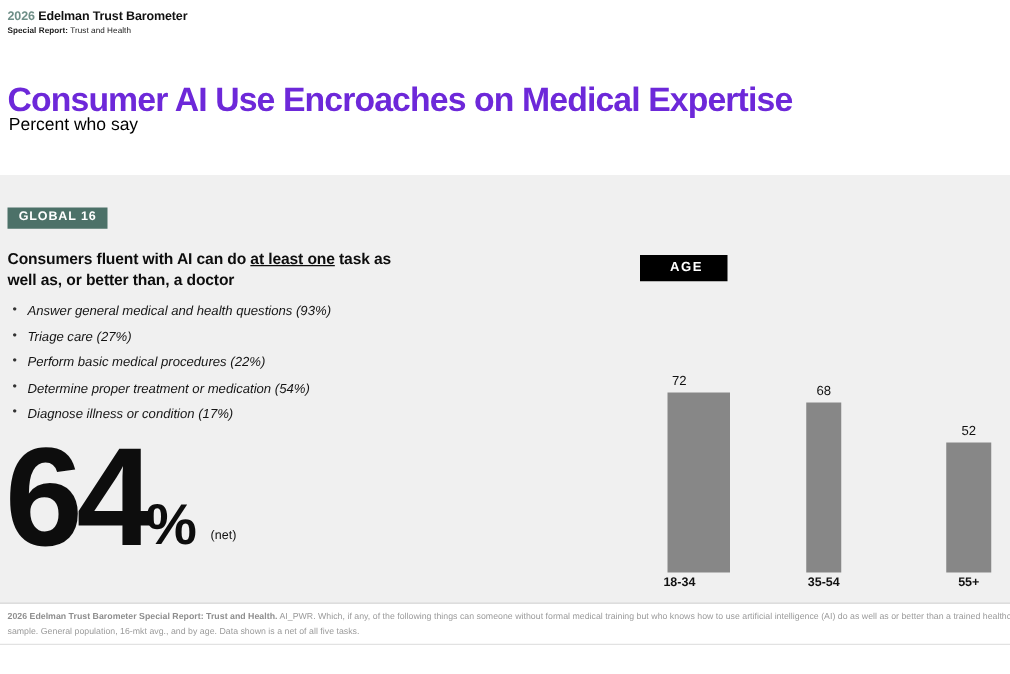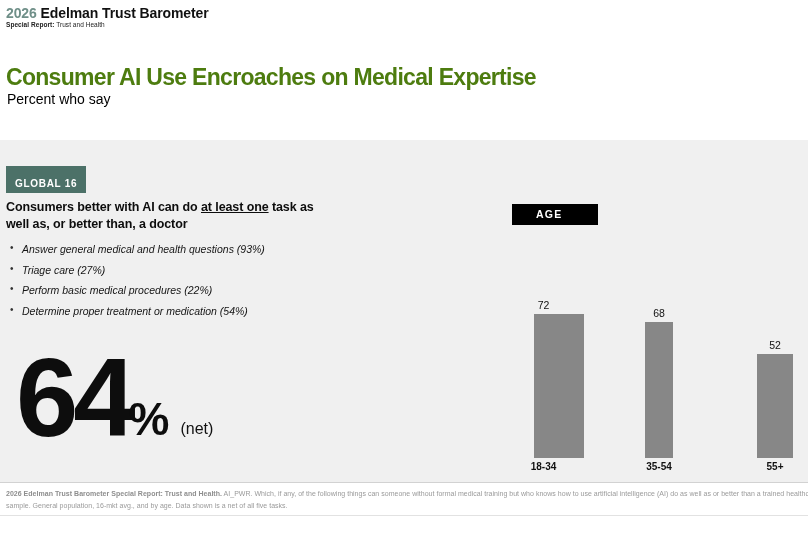--- a/index.html
+++ b/index.html
@@ -20,21 +20,21 @@
   }
 
   
   .brand {
     position: absolute;
     left: 6px;
     top: 8px;
     white-space: nowrap;
   }
   .brand-line1 {
-    font-size: 14px;
+    font-size: 10px;
     font-weight: bold;
     letter-spacing: -0.1px;
     line-height: 11px;
     color: #111111;
   }
   .brand-year {
     color: #6f8f88;
     font-weight: bold;
   }
   .brand-line2 {
@@ -43,24 +43,24 @@
     color: #222222;
     letter-spacing: 0.05px;
     margin-top: 1px;
   }
   .brand-line2 b { font-weight: bold; }
 
   .headline {
     position: absolute;
     left: 6px;
     top: 46px;
-    font-size: 23px;
+    font-size: 27px;
     font-weight: bold;
     letter-spacing: -0.7px;
-    color: #4d7c0f;
+    color: #6d28d9;
     line-height: 32px;
     white-space: nowrap;
   }
   .subhead {
     position: absolute;
     left: 7px;
     top: 90px;
     font-size: 14px;
     color: #000000;
     line-height: 18px;
@@ -80,21 +80,21 @@
   
   .badge-global {
     position: absolute;
     left: 6px;
     top: 166px;
     background: #4c7168;
     color: #ffffff;
     font-size: 10px;
     font-weight: bold;
     letter-spacing: 0.7px;
-    padding: 12px 9px 4px 9px;
+    padding: 2px 9px 4px 9px;
     line-height: 11px;
   }
 
   .left-head {
     position: absolute;
     left: 6px;
     top: 199px;
     width: 330px;
     font-size: 12.5px;
     font-weight: bold;
@@ -139,52 +139,51 @@
     top: 352px;
     display: flex;
     align-items: flex-end;
   }
   .bignum {
     font-size: 112px;
     font-weight: bold;
     letter-spacing: -5px;
     line-height: 92px;
     color: #0d0d0d;
-    margin-left: 12px;
   }
   .bignum-pct {
     font-size: 46px;
     font-weight: bold;
     line-height: 46px;
     color: #0d0d0d;
     letter-spacing: -1px;
     margin-left: -2px;
     position: relative;
     top: -2px;
   }
   .bignum-net {
-    font-size: 16px;
+    font-size: 10px;
     color: #111111;
     margin-left: 12px;
     position: relative;
     top: -9px;
     line-height: 12px;
   }
 
   
   .badge-age {
     position: absolute;
     left: 512px;
     top: 204px;
     background: #000000;
     color: #ffffff;
     font-size: 10.5px;
     font-weight: bold;
     letter-spacing: 1.2px;
-    padding: 4px 36px 5px 24px;
+    padding: 4px 20px 5px 24px;
     line-height: 12px;
     text-align: left;
   }
 
   .chart {
     position: absolute;
     left: 495px;
     top: 290px;
     width: 320px;
     height: 190px;
@@ -269,27 +268,28 @@
     <div class="brand-line2"><b>Special Report:</b><span> Trust and Health</span></div>
   </div>
 
   <h1 class="headline">Consumer AI Use Encroaches on Medical Expertise</h1>
   <div class="subhead">Percent who say</div>
 
   <div class="panel"></div>
 
   <div class="badge-global">GLOBAL 16</div>
 
-  <div class="left-head"><span>Consumers better with AI can do </span><u>at least one</u><span> task as well as, or better than, a doctor</span></div>
+  <div class="left-head"><span>Consumers fluent with AI can do </span><u>at least one</u><span> task as well as, or better than, a doctor</span></div>
 
   <ul class="bullets">
     <li>Answer general medical and health questions (93%)</li>
     <li>Triage care (27%)</li>
     <li>Perform basic medical procedures (22%)</li>
     <li>Determine proper treatment or medication (54%)</li>
+    <li>Diagnose illness or condition (17%)</li>
   </ul>
 
   <div class="bignum-wrap">
     <span class="bignum">64</span>
     <span class="bignum-pct">%</span>
     <span class="bignum-net">(net)</span>
   </div>
 
   <div class="badge-age">AGE</div>
 

